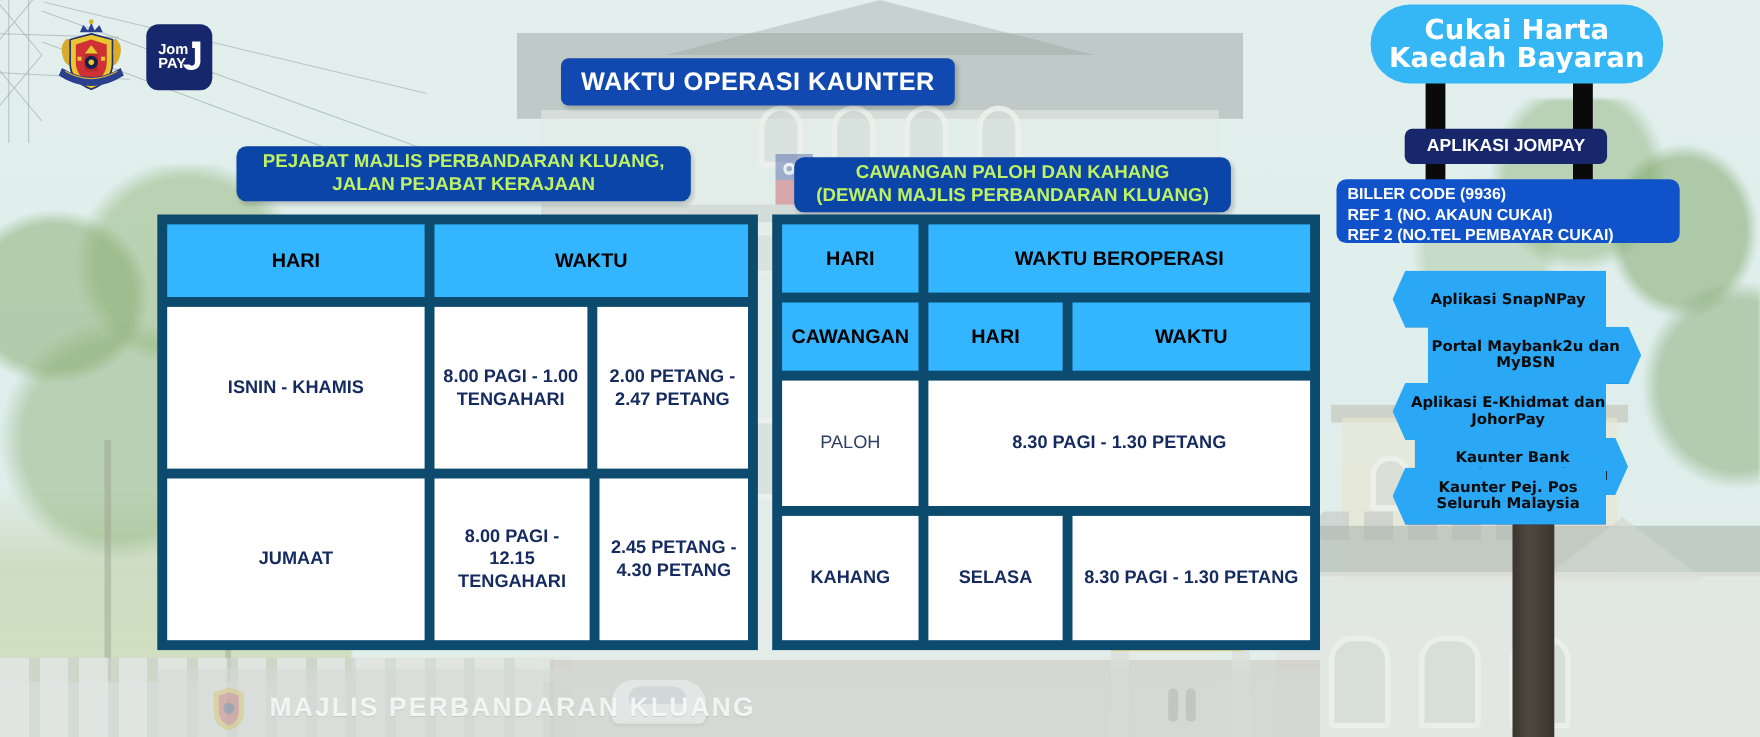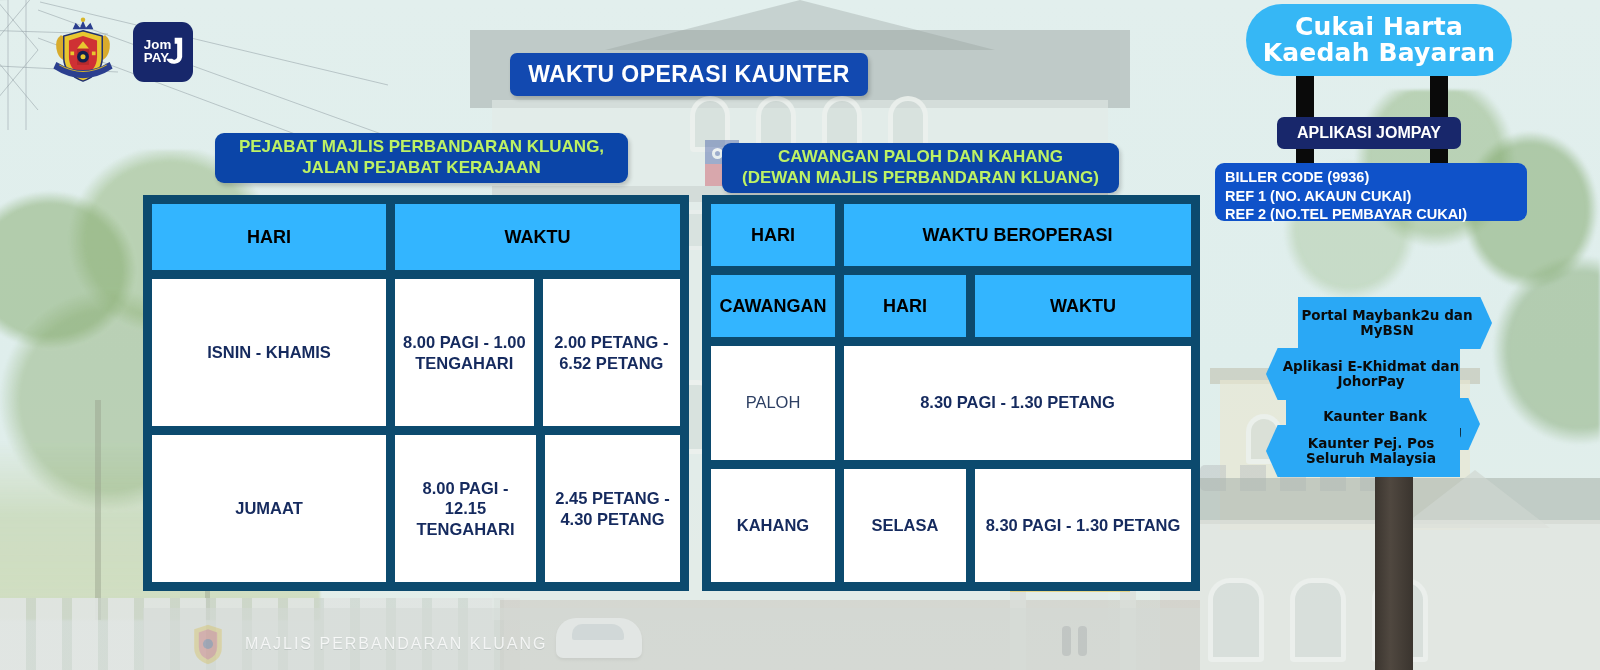--- a/index.html
+++ b/index.html
@@ -139,21 +139,21 @@
   .pylon { position:absolute; left:-22px; top:-10px; width:150px; height:200px; }
 
   
   .wm-bar {
     position:absolute; left:143px; bottom:0; width:1057px; height:62px;
     background: rgba(212,216,214,.55);
   }
   .wm-inner { position:absolute; left:185px; bottom:0; display:flex; align-items:center; gap:14px; height:52px; }
   .wm-crest { width:46px; height:46px; opacity:.28; }
   .wm-text {
-    font-size:16px; font-weight:normal; letter-spacing:2px;
+    font-size:24px; font-weight:bold; letter-spacing:2px;
     color: rgba(255,255,255,.80); text-shadow: 0 1px 0 rgba(150,160,160,.35); text-align: right;
   }
 
   
   #fg { position:absolute; inset:0; }
 
   .logo-crest { position:absolute; left:45px; top:16px; width:76px; height:74px; }
   .logo-jompay {
     position:absolute; left:133px; top:22px; width:60px; height:60px;
     background:#17276b; border-radius:11px;
@@ -378,21 +378,21 @@
 
   <div class="tbl" id="tbl-left">
     <div class="trow" style="flex:0 0 66px;">
       <div class="cell head" style="flex:0 0 234px;">HARI</div>
       <div class="cell head" style="flex:1;">WAKTU</div>
     </div>
     <div class="trow">
       <div class="cell" style="flex:0 0 234px;">ISNIN - KHAMIS</div>
       <div class="colstack">
         <div class="cell">8.00 PAGI - 1.00 TENGAHARI</div>
-        <div class="cell">2.00 PETANG - 6.52 PETANG</div>
+        <div class="cell">2.00 PETANG - 2.47 PETANG</div>
       </div>
     </div>
     <div class="trow">
       <div class="cell" style="flex:0 0 234px;">JUMAAT</div>
       <div class="colstack">
         <div class="cell">8.00 PAGI - 12.15 TENGAHARI</div>
         <div class="cell">2.45 PETANG - 4.30 PETANG</div>
       </div>
     </div>
   </div>
@@ -427,20 +427,21 @@
       <div>Cukai Harta</div>
       <div>Kaedah Bayaran</div>
     </div>
   </div>
 
   <div class="sp-apl">APLIKASI JOMPAY</div>
   <div class="sp-biller">BILLER  CODE (9936)
 REF 1  (NO. AKAUN CUKAI)
 REF 2  (NO.TEL  PEMBAYAR CUKAI)</div>
 
+  <div class="arrow left" id="arrow-1">Aplikasi SnapNPay</div>
   <div class="arrow right" id="arrow-2">Portal Maybank2u
 dan MyBSN</div>
   <div class="arrow left" id="arrow-3">Aplikasi E-Khidmat
 dan JohorPay</div>
   <div class="arrow right" id="arrow-4">Kaunter Bank Muamalat
 Caw. Kluang</div>
   <div class="arrow left" id="arrow-5">Kaunter Pej. Pos
 Seluruh Malaysia</div>
 
 </div>

